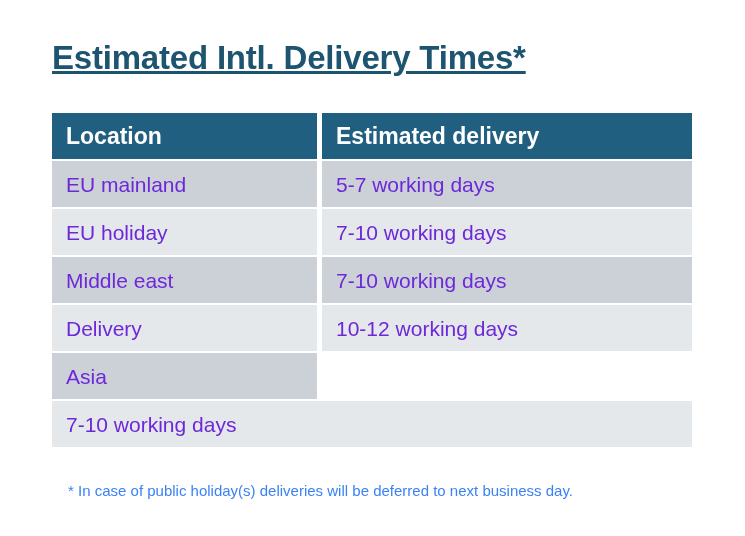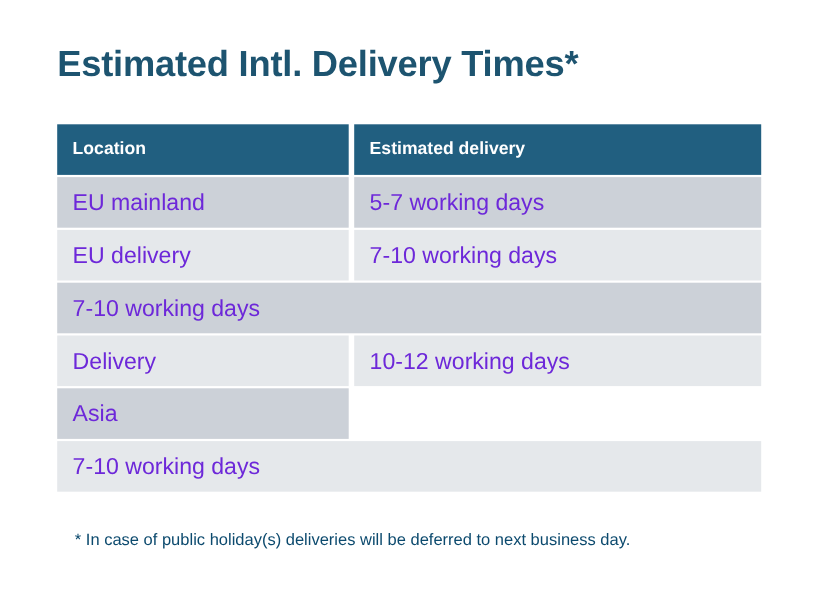--- a/index.html
+++ b/index.html
@@ -25,20 +25,21 @@
   .title {
     position: absolute;
     left: 52px;
     top: 38px;
     font-size: 33px;
     font-weight: 700;
     letter-spacing: -0.2px;
     color: #1d5470;
     line-height: 40px;
     white-space: nowrap;
+    text-decoration: underline;
   }
 
   
   .table {
     position: absolute;
     left: 52px;
     top: 113px;
     width: 640px;
     display: flex;
     flex-direction: column;
@@ -63,33 +64,33 @@
     overflow: hidden;
   }
 
   .col-location  { width: 265px; flex: 0 0 265px; }
   .col-delivery  { flex: 1 1 auto; text-align: center; }
 
   .row-header .cell {
     background: #215f80;
     color: #ffffff;
     font-weight: 700;
-    font-size: 16px;
+    font-size: 23px;
   }
 
   .row-odd .cell  { background: #ccd1d8; }
   .row-even .cell { background: #e5e8eb; }
 
   
   .footnote {
     position: absolute;
     left: 68px;
     top: 481px;
     font-size: 15px;
-    color: #0c4a6e;
+    color: #3b82f6;
     line-height: 20px;
     white-space: nowrap;
   }
 </style>
 </head>
 <body>
 
 <div class="page">
 
   <div class="title">Estimated Intl. Delivery Times*</div>
@@ -100,25 +101,26 @@
       <div class="cell col-location">Location</div>
       <div class="cell col-delivery">Estimated delivery</div>
     </div>
 
     <div class="row row-odd">
       <div class="cell col-location">EU mainland</div>
       <div class="cell col-delivery">5-7 working days</div>
     </div>
 
     <div class="row row-even">
-      <div class="cell col-location">EU delivery</div>
+      <div class="cell col-location">EU holiday</div>
       <div class="cell col-delivery">7-10 working days</div>
     </div>
 
     <div class="row row-odd">
+      <div class="cell col-location">Middle east</div>
       <div class="cell col-delivery">7-10 working days</div>
     </div>
 
     <div class="row row-even">
       <div class="cell col-location">Delivery</div>
       <div class="cell col-delivery">10-12 working days</div>
     </div>
 
     <div class="row row-odd">
       <div class="cell col-location">Asia</div>

